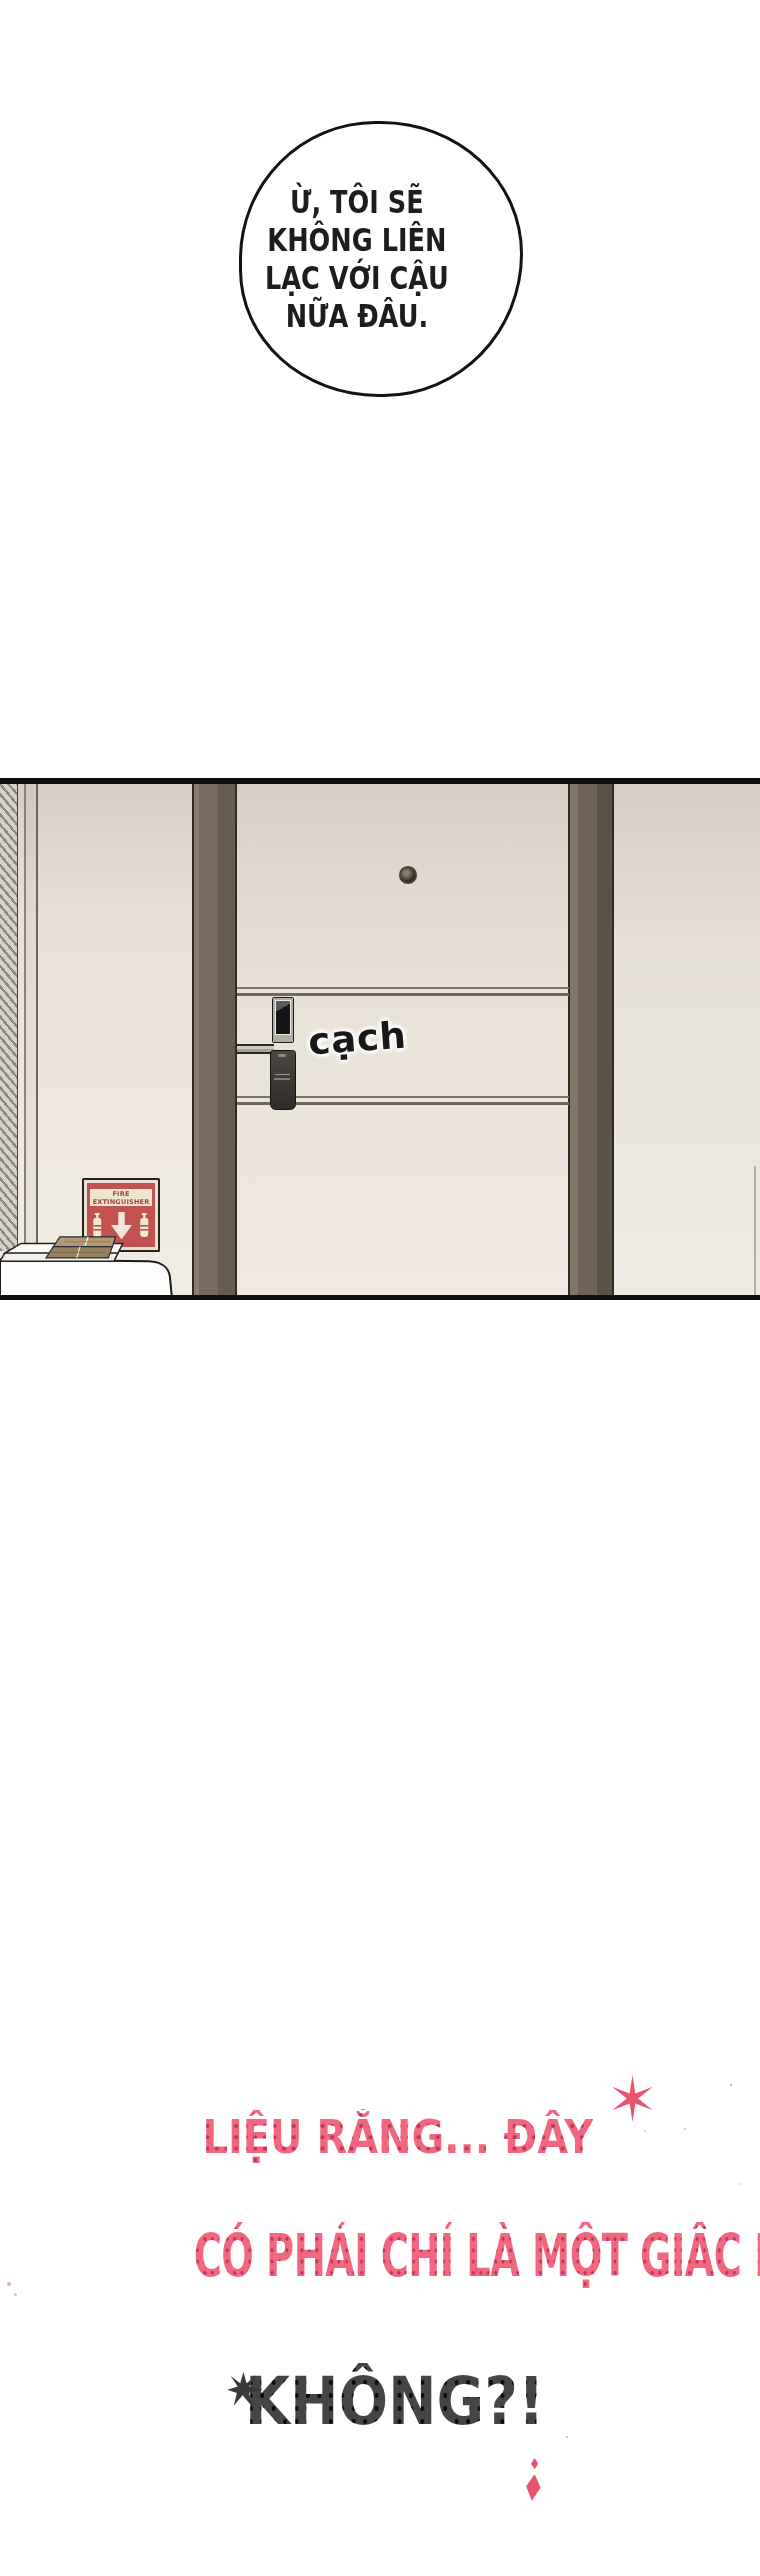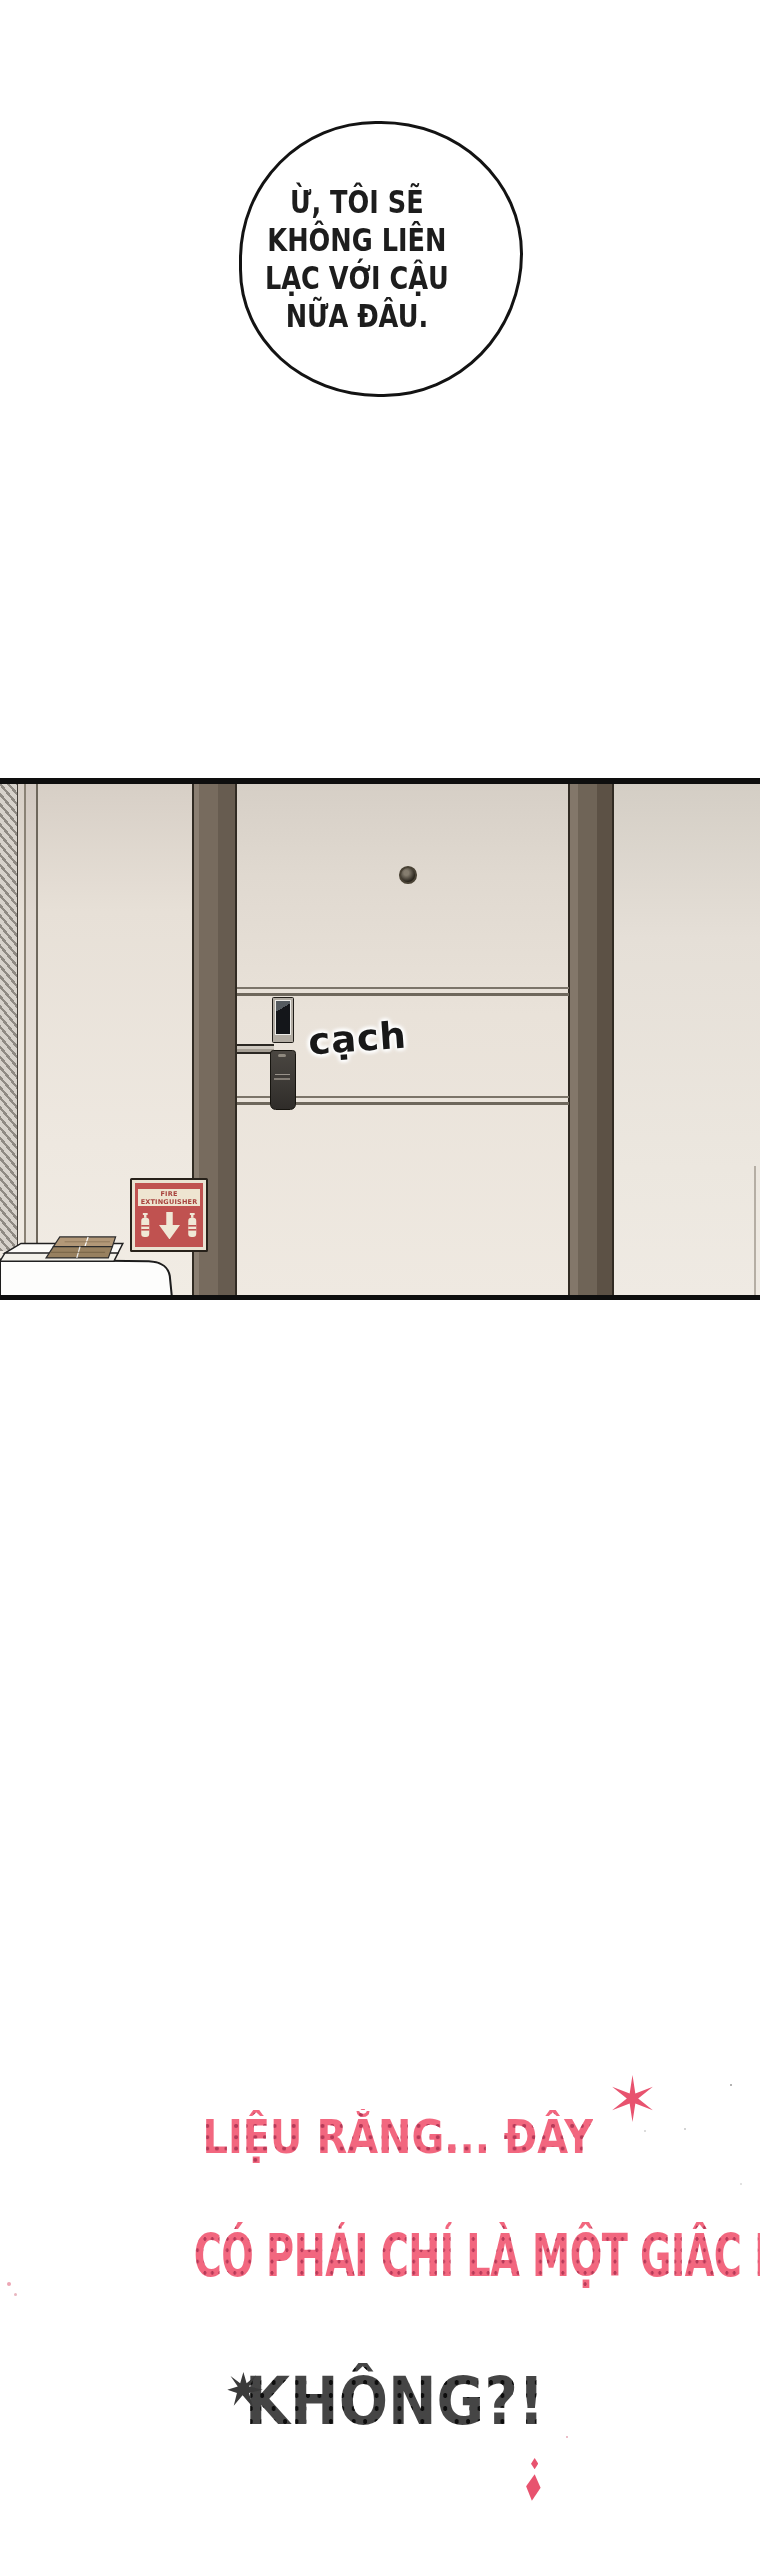--- a/index.html
+++ b/index.html
@@ -60,21 +60,21 @@
     border:1.6px solid #16140f;border-radius:3.2px 3.2px 5.7px 5.7px;}
   .lock-notch{position:absolute;left:7.3px;top:3.2px;width:8px;height:2.4px;background:#8f897f;border-radius:1.6px;}
   .lock-brand{position:absolute;left:4px;top:22.6px;width:14.6px;height:1.6px;background:#98928a;}
   .lock-brand2{position:absolute;left:3.2px;top:27px;width:16px;height:1.6px;background:#837d75;}
   .sfx{left:289px;top:239px;width:137px;text-align:center;
     font-weight:bold;font-size:37px;color:#181818;transform:rotate(-4deg);letter-spacing:0.8px;
     text-shadow:0 0 3.2px #fff,0 0 4.9px #fff,1.6px 1.6px 4px #fff,-1.6px -1.6px 4px #fff,1.6px -1.6px 4px #fff,-1.6px 1.6px 4px #fff;}
 
   
   .sign{left:82px;top:400px;width:78px;height:74px;box-sizing:border-box;
-    border:2.4px solid #27211a;background:#eae2d2;padding:3.2px;border-radius:1.6px;margin-left:48px;}
+    border:2.4px solid #27211a;background:#eae2d2;padding:3.2px;border-radius:1.6px;}
   .sign-red{width:100%;height:100%;background:#c05250;display:flex;flex-direction:column;box-sizing:border-box;}
   .sign-band{margin:5.7px 2.4px 0;background:#eee5d1;color:#a8433d;
     font-weight:bold;font-size:6.5px;line-height:8px;text-align:center;letter-spacing:0.2px;padding:0.8px 0;}
   .sign-icons{flex:1;display:flex;align-items:center;justify-content:space-between;padding:1.6px 4.9px 4px;}
 
   
   .cap{left:0;width:760px;text-align:center;}
   .cap span{display:inline-block;white-space:nowrap;font-weight:bold;
     -webkit-background-clip:text;background-clip:text;color:transparent;}
   .dotted-pink{

